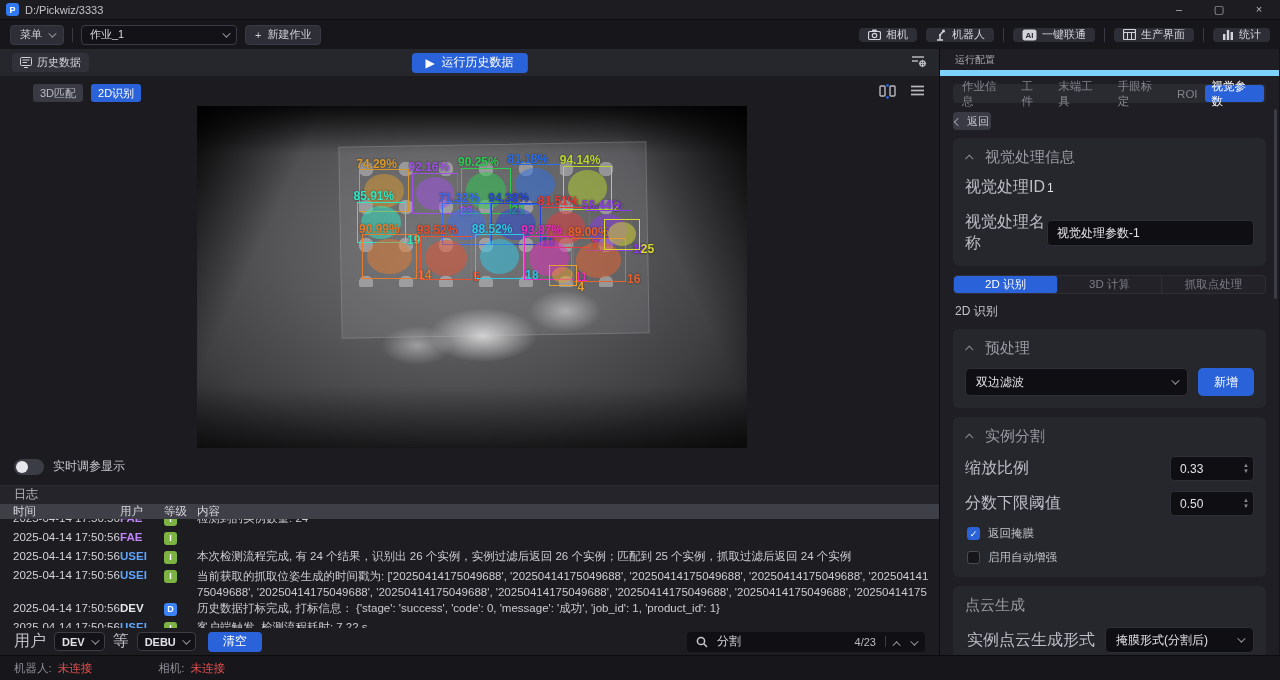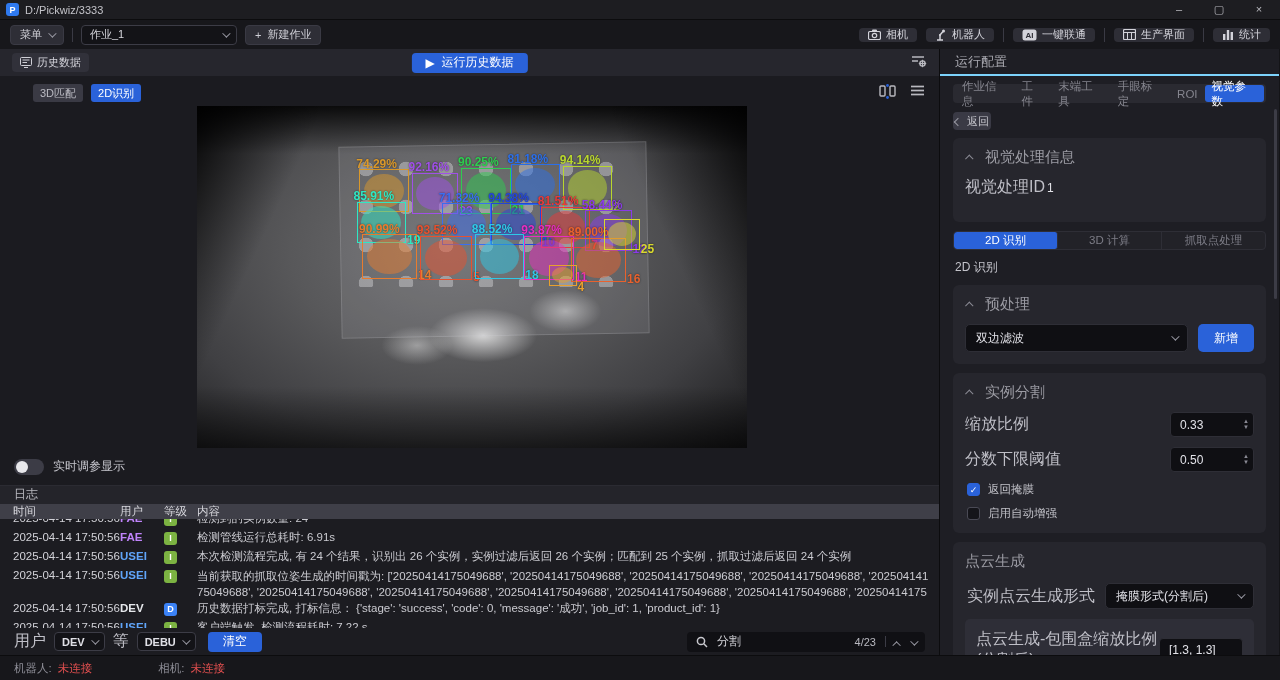--- a/index.html
+++ b/index.html
@@ -87,21 +87,21 @@
   .searchbox .chev { margin-top:2px; }
   .searchbox .chev.up { margin-top:5px; }
 
   
   .statusbar { height:25px; background:#17171b; border-top:1px solid #0c0c0e; display:flex; align-items:center; padding:0 14px; gap:6px; font-size:11.5px; flex:0 0 auto; }
   .st-label { color:#8d8d96; }
   .st-bad { color:#e04f4f; margin-right:60px; }
 
   
   .right { width:339px; background:#1e1e24; display:flex; flex-direction:column; position:relative; }
-  .cfg-title { height:27px; display:flex; align-items:center; padding:0 15px; color:#a9a9b1; font-size:13px; border-bottom:2px solid #7dd3fc; flex:0 0 auto; }
+  .cfg-title { height:27px; display:flex; align-items:center; padding:0 15px; color:#a9a9b1; font-size:10px; border-bottom:6px solid #7dd3fc; flex:0 0 auto; }
   .cfg-body { flex:1 1 auto; padding:8px 13px 0 13px; overflow:hidden; }
   .cfg-tabs { background:#2a2a31; border-radius:4px; height:19px; display:flex; align-items:center; justify-content:space-between; padding:0 2px; margin-bottom:9px; }
   .cfg-tab { color:#85858e; font-size:11.5px; padding:0 7px; height:17px; display:inline-flex; align-items:center; border-radius:3px; }
   .cfg-tab.active { background:#2a62d9; color:#fff; }
   .backbtn { background:#3a3a45; border-radius:4px; height:18px; padding:0 2px; display:inline-flex; align-items:center; gap:6px; color:#c6c6cd; font-size:11px; margin-bottom:8px; }
   .backbtn .chev { transform:rotate(135deg); margin-top:2px; }
   .card { background:#26262d; border-radius:6px; padding:10px 12px; margin-bottom:9px; }
   .card-head { display:flex; align-items:center; gap:12px; color:#9b9ba3; font-size:15px; margin-bottom:10px; }
   .caret { width:6px; height:6px; border-right:1.5px solid #8a8a94; border-bottom:1.5px solid #8a8a94; transform:rotate(-135deg) translateY(-1px); display:inline-block; margin-left:2px; }
   .frow { display:flex; align-items:center; margin-bottom:10px; }
@@ -369,21 +369,20 @@
             <div class="logrow clipped">
               <span class="lr-time">2025-04-14 17:50:56</span>
               <span class="lr-user" style="color: rgb(192, 132, 252);">FAE</span>
               <span><span class="badge" style="background: rgb(124, 179, 66);">I</span></span>
               <span class="lr-content">检测到的实例数量: 24</span>
             </div>
             <div class="logrow">
               <span class="lr-time">2025-04-14 17:50:56</span>
               <span class="lr-user" style="color: rgb(192, 132, 252);">FAE</span>
               <span><span class="badge" style="background: rgb(124, 179, 66);">I</span></span>
-              <span class="lr-content">检测管线运行总耗时: 6.91s</span>
             </div>
             <div class="logrow">
               <span class="lr-time">2025-04-14 17:50:56</span>
               <span class="lr-user" style="color: rgb(96, 165, 250);">USEI</span>
               <span><span class="badge" style="background: rgb(124, 179, 66);">I</span></span>
               <span class="lr-content">本次检测流程完成, 有 24 个结果，识别出 26 个实例，实例过滤后返回 26 个实例；匹配到 25 个实例，抓取过滤后返回 24 个实例</span>
             </div>
             <div class="logrow">
               <span class="lr-time">2025-04-14 17:50:56</span>
               <span class="lr-user" style="color: rgb(96, 165, 250);">USEI</span>
@@ -448,20 +447,24 @@
 
         <div class="card">
           <div class="card-head">
             <span class="caret"></span>
             <span>视觉处理信息</span>
           </div>
           <div class="frow" style="margin-bottom:14px;">
             <span class="flabel" style="width:82px;">视觉处理ID</span>
             <span style="color:#e2e2e8;">1</span>
           </div>
+          <div class="frow" style="margin-bottom:2px;">
+            <span class="flabel" style="width:82px;">视觉处理名称</span>
+            <div class="dark-input" style="flex:1;">视觉处理参数-1</div>
+          </div>
         </div>
 
         <div class="mode-tabs" id="mode-tabs">
             <div class="mode-tab active">2D 识别</div>
             <div class="mode-tab">3D 计算</div>
             <div class="mode-tab">抓取点处理</div>
           </div>
         <div class="sec-label">2D 识别</div>
 
         <div class="card">

